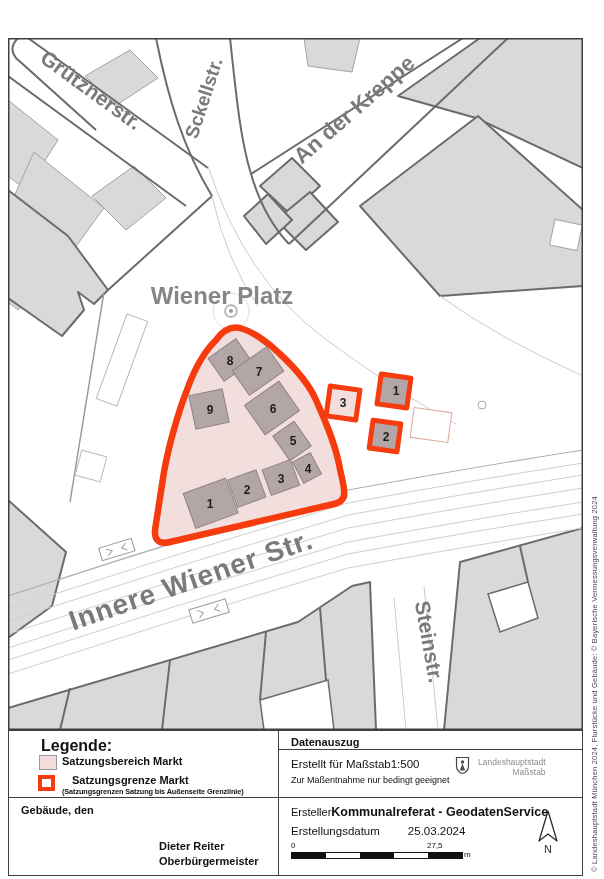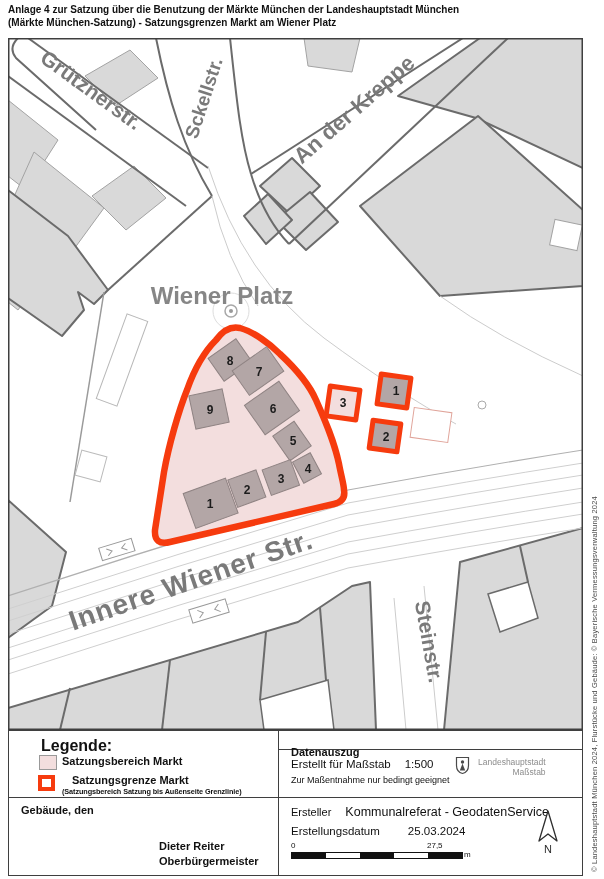--- a/index.html
+++ b/index.html
@@ -16,49 +16,45 @@
   .hdiv{position:absolute;left:0;right:0;top:66px;border-top:1.5px solid #3f3f3f;}
   .legend-heading{position:absolute;left:32px;top:6px;font-size:16px;font-weight:bold;color:#111;}
   .swatch-area{position:absolute;left:30px;top:24px;width:16px;height:13px;background:#f3dede;border:1px solid #999;}
   .legend-item1{position:absolute;left:53px;top:24px;font-size:11px;font-weight:bold;color:#111;}
   .swatch-border{position:absolute;left:29px;top:44px;width:9px;height:8px;background:#fff;border:4px solid #f63b0e;}
   .legend-item2{position:absolute;left:63px;top:43px;font-size:11px;font-weight:bold;color:#111;}
   .legend-note{position:absolute;left:53px;top:56px;font-size:7.3px;font-weight:bold;color:#111;letter-spacing:-0.1px;}
   .muenchen-den{position:absolute;left:12px;top:73px;font-size:11px;font-weight:bold;color:#111;}
   .signer{position:absolute;left:150px;top:108px;font-size:11px;font-weight:bold;color:#111;line-height:15px;}
   .daten-heading{position:absolute;left:0;right:0;top:0;height:19px;border-bottom:1.5px solid #3f3f3f;
-                 font-size:11px;font-weight:bold;color:#111;padding:15px 0 0 12px;box-sizing:border-box;}
+                 font-size:11px;font-weight:bold;color:#111;padding:5px 0 0 12px;box-sizing:border-box;}
   .scale-row{position:absolute;left:12px;top:27px;font-size:11.5px;color:#111;}
-  .scale-row .val{margin-left:14px;}
+  .scale-row .val{margin-left:0;}
   .scale-note{position:absolute;left:12px;top:44px;font-size:9px;color:#111;}
   .coat{position:absolute;left:176px;top:25px;}
   .coat-text{position:absolute;left:199px;top:26px;font-size:8.5px;color:#8c8c8c;line-height:10px;text-align:right;}
   .creator-row{position:absolute;left:12px;top:74px;font-size:11px;color:#111;}
-  .creator-row .val{margin-left:14px;font-size:12.5px;font-weight:normal;}
+  .creator-row .val{font-size:12.5px;font-weight:bold;}
   .date-row{position:absolute;left:12px;top:94px;font-size:11.5px;color:#111;}
   .date-row .val{margin-left:28px;margin-top:18px;}
   .scalebar{position:absolute;left:12px;top:121px;width:170px;height:5px;border:1px solid #111;display:flex;}
   .scalebar div{height:100%;flex:1;}
   .sb-b{background:#111;} .sb-w{background:#fff;}
   .sb-0{position:absolute;left:12px;top:110px;font-size:8px;color:#111;}
   .sb-end{position:absolute;left:148px;top:110px;width:34px;text-align:left;font-size:8px;color:#111;}
   .sb-unit{position:absolute;left:185px;top:119px;font-size:8px;color:#111;}
   .north{position:absolute;left:256px;top:78px;}
   .copyright{position:absolute;left:590px;top:872px;width:475px;transform:rotate(-90deg);
              transform-origin:0 0;font-size:7.5px;color:#4a4a4a;letter-spacing:0.2px;white-space:nowrap;}
 </style>
 </head>
 <body>
 
 <div class="page">
 
-  <div class="title">
-    <div>Anlage 4 zur Satzung über die Benutzung der Märkte München der Landeshauptstadt München</div>
-    <div>(Märkte München-Satzung) - Satzungsgrenzen Markt am Wiener Platz</div>
-  </div>
 
   <svg class="map-svg" viewBox="0 0 575 692" xmlns="http://www.w3.org/2000/svg">
     <rect x="0" y="0" width="575" height="692" fill="#ffffff"></rect>
 
     <g fill="#d9d9d9" stroke="#a3a3a3" stroke-width="1">
       <path d="M0,62 L50,102 L18,152 L0,138 Z"></path>
       <path d="M26,114 L96,170 L58,222 L0,172 Z"></path>
       <path d="M0,184 L46,222 L10,272 L0,264 Z"></path>
       <path d="M77,38 L122,12 L150,40 L107,68 Z"></path>
       <path d="M84,158 L126,128 L158,160 L118,192 Z"></path>
@@ -187,21 +183,21 @@
   </svg>
 
   <div class="panel">
 
     <div class="legend-box">
       <div class="legend-heading">Legende:</div>
       <div class="swatch-area"></div>
       <div class="legend-item1">Satzungsbereich Markt</div>
       <div class="swatch-border"></div>
       <div class="legend-item2">Satzungsgrenze Markt</div>
-      <div class="legend-note">(Satzungsbereich Satzung bis Außenseite Grenzlinie)</div>
+      <div class="legend-note">(Satzungsgrenzen Satzung bis Außenseite Grenzlinie)</div>
       <div class="hdiv"></div>
       <div class="muenchen-den">Gebäude, den</div>
       <div class="signer">
         <div>Dieter Reiter</div>
         <div>Oberbürgermeister</div>
       </div>
     </div>
 
     <div class="daten-box">
       <div class="daten-heading">Datenauszug</div>

